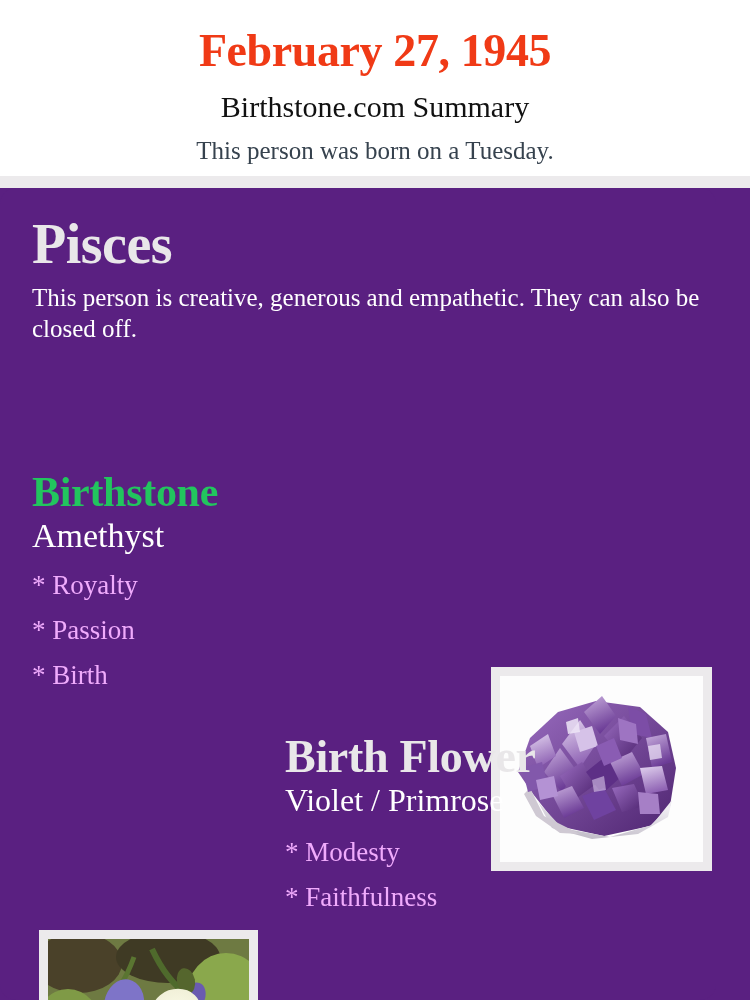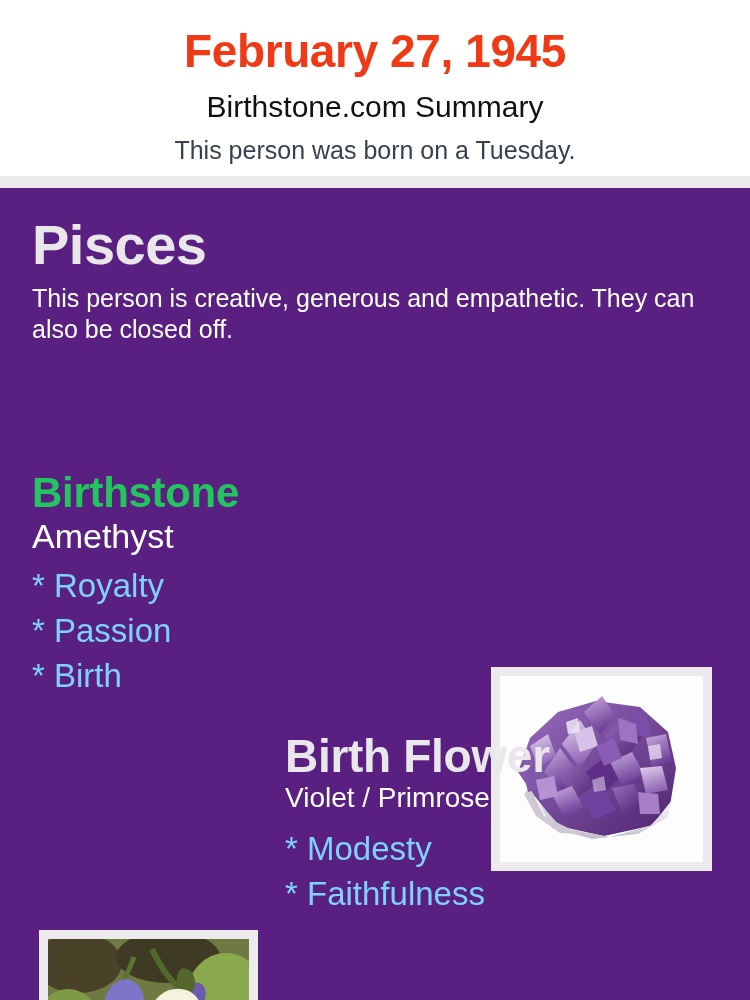--- a/index.html
+++ b/index.html
@@ -11,20 +11,21 @@
     background: #5a2081;
     font-family: "Liberation Sans", sans-serif;
     overflow: hidden;
   }
 
   .page {
     position: relative;
     width: 750px;
     height: 1000px;
     background: #5a2081;
+    font-family: Liberation Serif, serif;
   }
 
   
   .header {
     position: absolute;
     left: 0; top: 0;
     width: 750px;
     height: 176px;
     background: #ffffff;
     text-align: center;
@@ -119,22 +120,22 @@
     line-height: 1.12;
     padding-top: 2px;
   }
 
   .traits {
     list-style: none;
     padding-top: 8px;
   }
 
   .trait {
-    color: #7dd3fc;
-    font-size: 33px;
+    color: #f0abfc;
+    font-size: 27px;
     font-weight: normal;
     line-height: 45px;
     white-space: nowrap;
   }
 
   
   .photo-frame {
     position: absolute;
     background: #eceaec;
     padding: 9px;
@@ -173,21 +174,21 @@
   .bf-title {
     color: #e9e7e9;
     font-size: 46px;
     font-weight: bold;
     line-height: 1.04;
     letter-spacing: -0.3px;
   }
 
   .bf-sub {
     color: #ffffff;
-    font-size: 28px;
+    font-size: 32px;
     font-weight: normal;
     line-height: 1.1;
     padding-top: 2px;
   }
 
   .bf-traits { list-style: none; padding-top: 12px; }
 </style>
 </head>
 <body>
 

